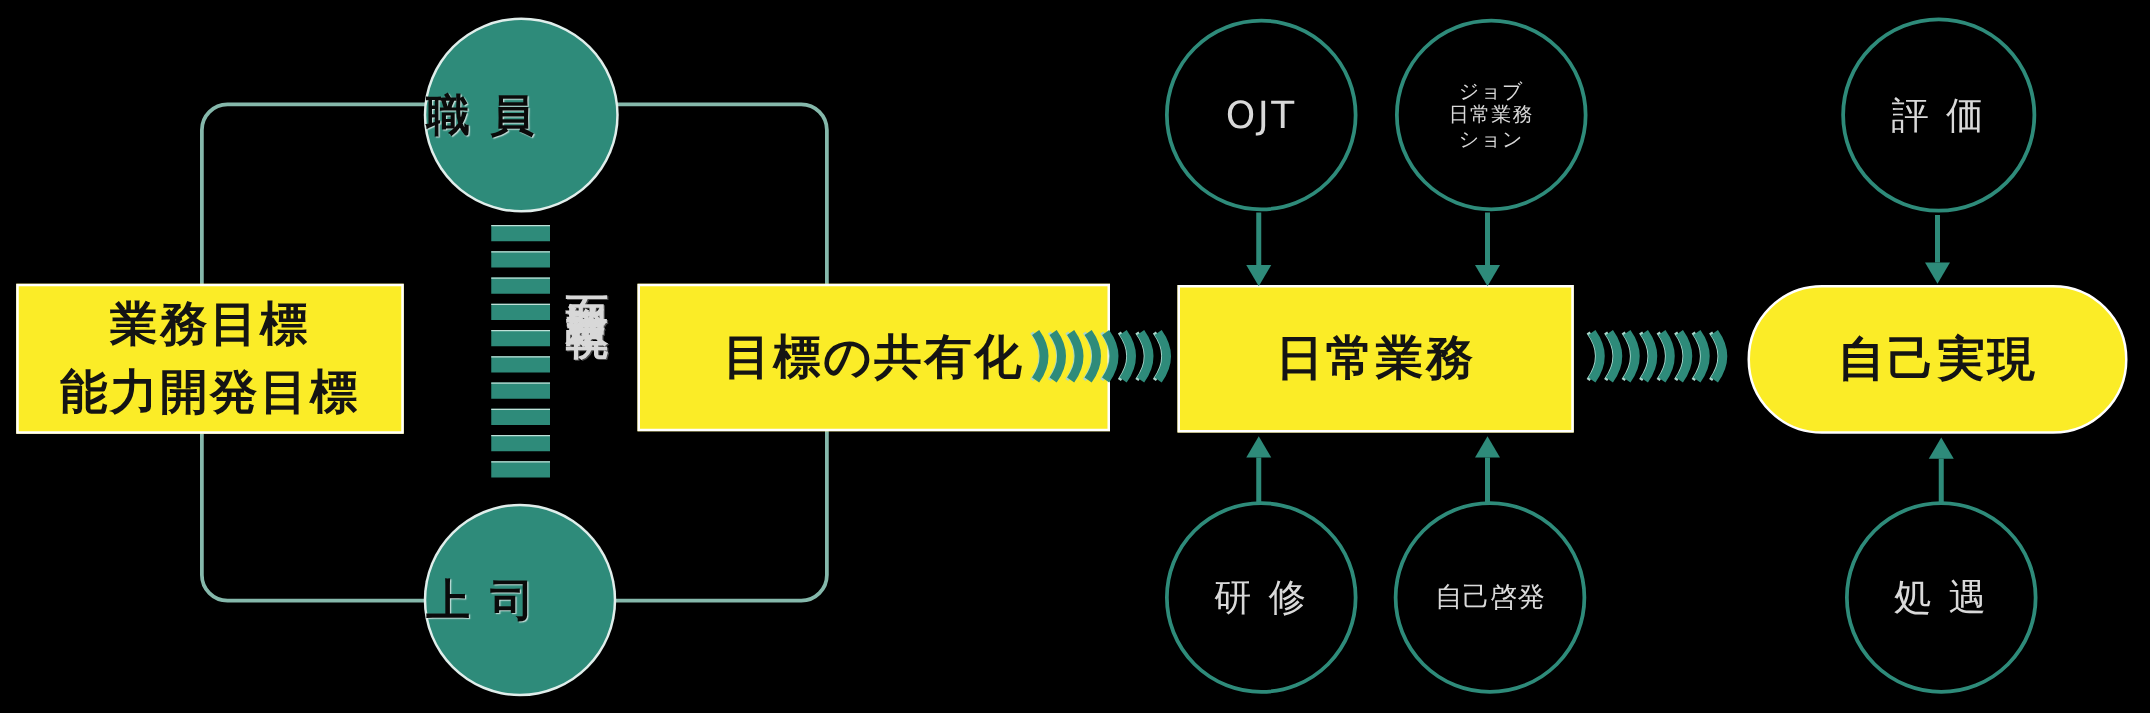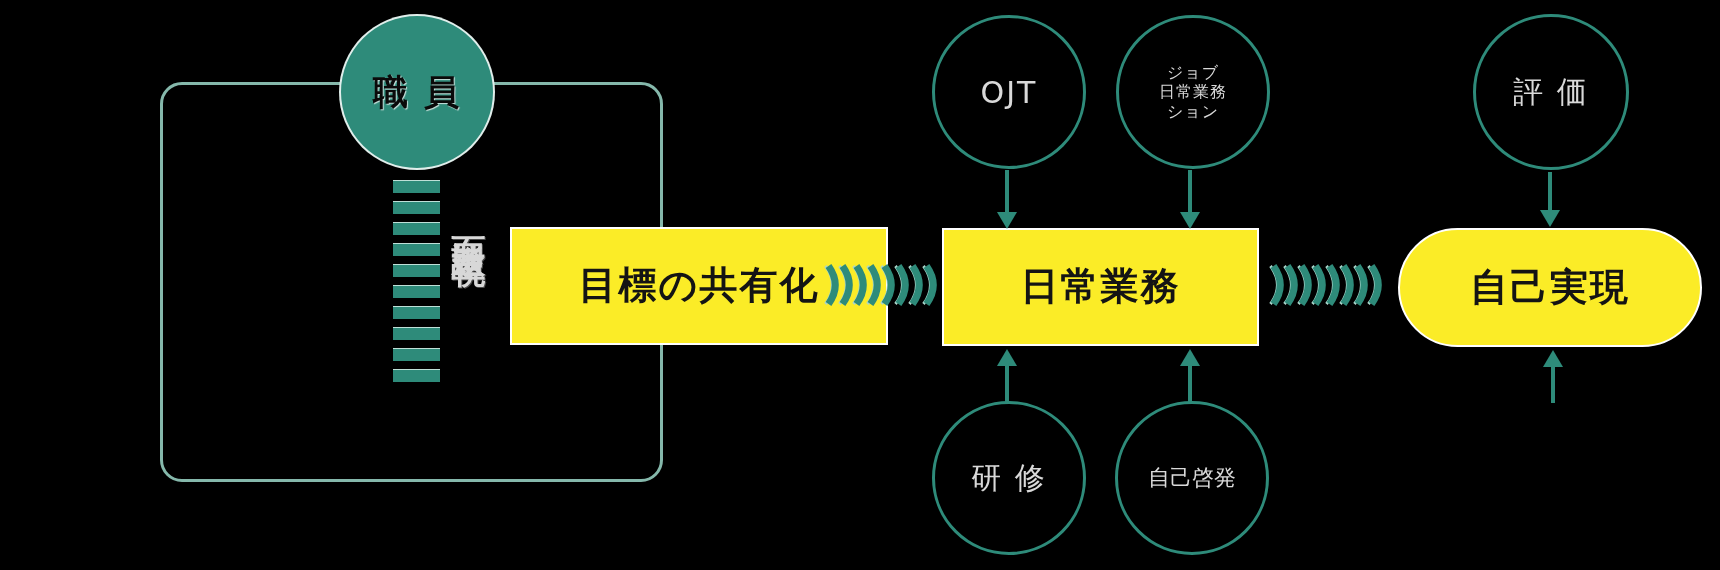--- a/index.html
+++ b/index.html
@@ -9,21 +9,21 @@
   }
   
   .frame{
     position:absolute;left:160px;top:82px;width:503px;height:400px;
     border:3px solid #85B8AB;border-radius:22px;box-sizing:border-box;
   }
   
   .teal-circle{
     position:absolute;width:156px;height:156px;border-radius:50%;
     background:#2E8B7A;border:2px solid rgba(255,255,255,.85);box-sizing:border-box;
-    display:flex;align-items:center;justify-content:center;
+    display:flex;align-items:center;justify-content:flex-start;
     color:#0a0a0a;font-size:35px;font-weight:bold;letter-spacing:2px;
     text-shadow:1px 1px 1px rgba(255,255,255,.75);
   }
   
   .ring-circle{
     position:absolute;width:154px;height:154px;border-radius:50%;
     background:#000;border:3px solid #2E8B7A;box-sizing:border-box;
     display:flex;flex-direction:column;align-items:center;justify-content:center;
     color:#D9D9D9;text-align:center;
   }
@@ -81,21 +81,28 @@
       <div class="bar"></div>
       <div class="bar"></div>
     <div class="bar"></div>
       <div class="bar"></div>
   </div>
   <div class="vtext">面談重視</div>
 
   <div class="teal-circle" style="left:339px;top:14px;">
     <span>職 員</span>
   </div>
+  <div class="teal-circle" style="left:339px;top:403px;width:154px;height:154px;">
+    <span>上 司</span>
+  </div>
 
+  <div class="ybox" style="left:13px;top:227px;width:310px;height:120px;">
+    <span>業務目標</span>
+    <span>能力開発目標</span>
+  </div>
 
   <div class="ybox" style="left:510px;top:227px;width:378px;height:118px;">
     <span>目標の共有化</span>
   </div>
 
   <svg class="chev" style="left:824px;top:263px;" width="116" height="44" viewBox="0 0 116 44">
     <use href="#chevpair" x="0"></use>
       <use href="#chevpair" x="14"></use>
       <use href="#chevpair" x="28"></use>
     <use href="#chevpair" x="42"></use>
@@ -159,18 +166,21 @@
   </div>
 
   <div class="ring-circle" style="left:1473px;top:14px;width:156px;height:156px;">
     <span class="l1">評 価</span>
   </div>
   <div class="arrow" style="left:1540px;top:172px;">
     <div class="shaft" style="height:38px"></div>
       <div class="head-down"></div>
   </div>
 
+  <div class="ring-circle" style="left:1476px;top:401px;">
+    <span class="l1">処 遇</span>
+  </div>
   <div class="arrow" style="left:1543px;top:350px;">
     <div class="head-up"></div>
       <div class="shaft" style="height:36px"></div>
   </div>
 
 </div>
 
 </body></html>

